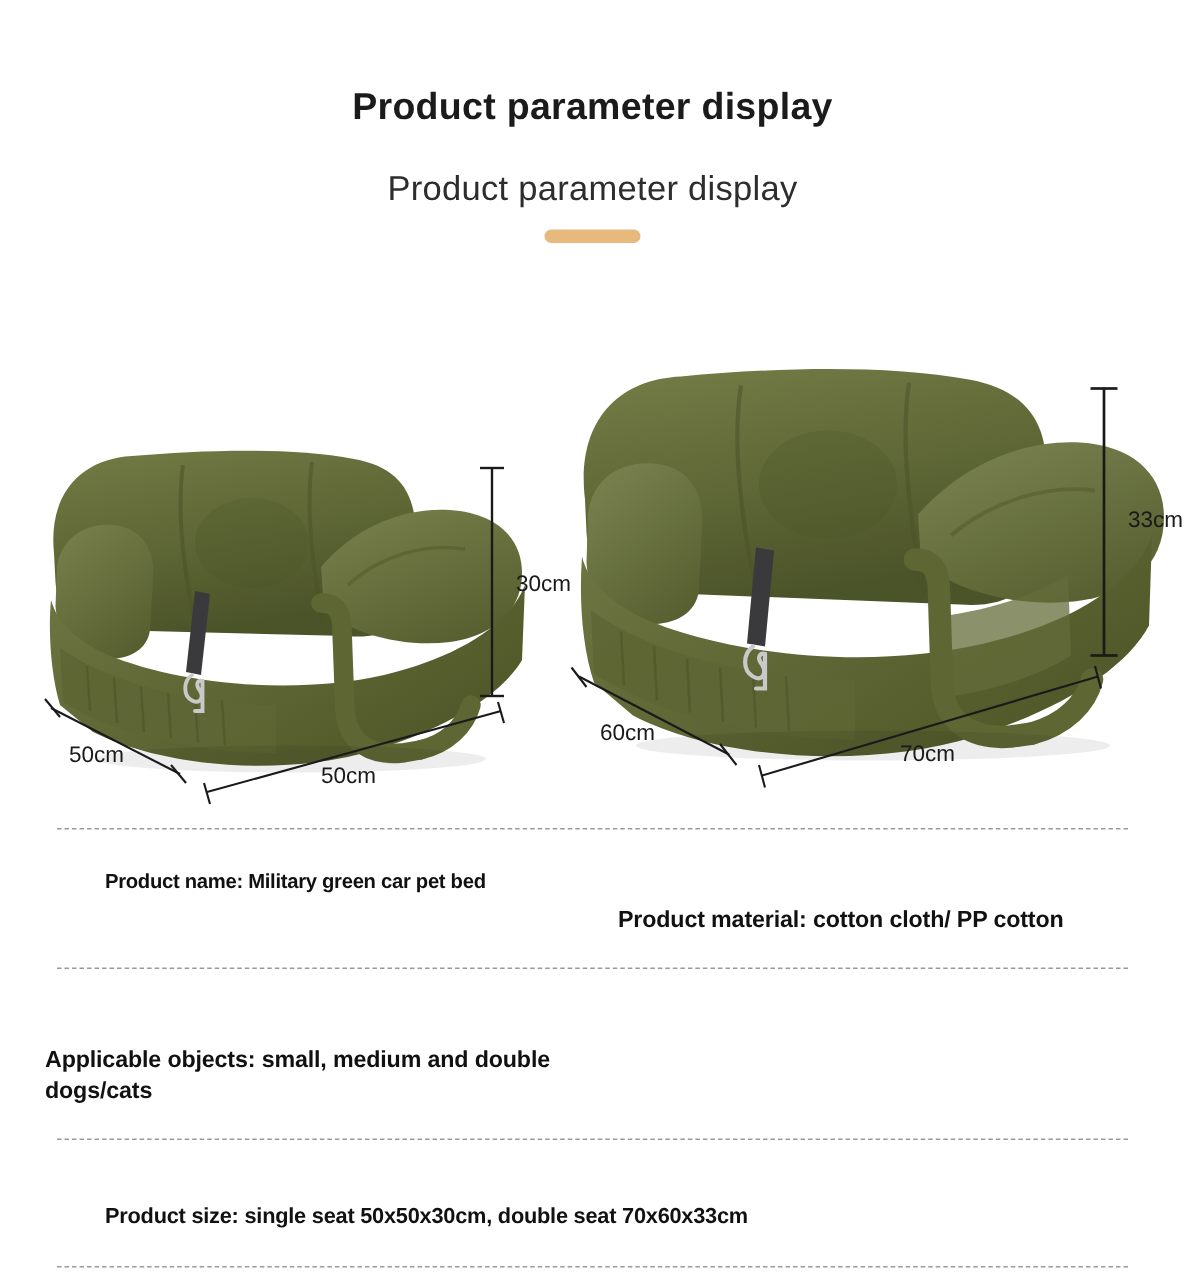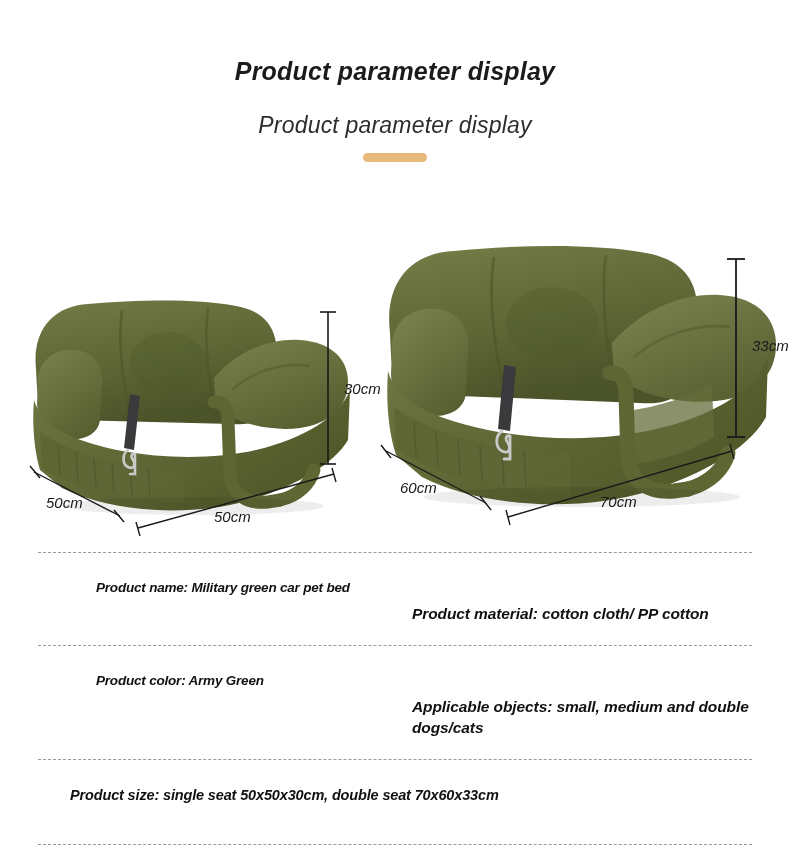--- a/index.html
+++ b/index.html
@@ -11,21 +11,20 @@
     background: #ffffff;
     font-family: "Liberation Sans", "DejaVu Sans", sans-serif;
     overflow: hidden;
   }
 
   #page {
     position: relative;
     width: 790px;
     height: 852px;
     background: #ffffff;
-    font-style: italic;
   }
 
   
   .header { position: absolute; top: 0; left: 0; width: 790px; text-align: center; }
 
   .title-main {
     margin-top: 57px;
     font-size: 25px;
     font-weight: bold;
     color: #1b1b1b;
@@ -66,23 +65,23 @@
   .spec-row {
     position: relative;
     display: flex;
     align-items: flex-start;
     min-height: 84px;
     padding: 26px 0 20px 0;
   }
 
   .spec-cell { font-weight: bold; color: #111111; line-height: 1.35; }
 
-  .spec-cell.left  { width: 382px; padding-left: 96px; font-size: 13.5px; letter-spacing: -.2px; }
+  .spec-cell.left  { width: 382px; padding-left: 70px; font-size: 13.5px; letter-spacing: -.2px; }
   .spec-cell.right { width: 408px; padding-left: 30px; font-size: 15.5px; letter-spacing: -.1px; margin-top: 25px; }
-  .spec-cell.wide  { width: 636px; padding-left: 70px; font-size: 14.5px; letter-spacing: -.15px; }
+  .spec-cell.wide  { width: 636px; padding-left: 70px; font-size: 14.5px; letter-spacing: -.15px; margin-top: 16px; }
 </style>
 </head>
 <body>
 
 <div id="page">
 
   <div class="header">
     <div class="title-main">Product parameter display</div>
     <div class="title-sub">Product parameter display</div>
     <div class="title-rule"></div>
@@ -262,21 +261,20 @@
     <div class="spec-divider"></div>
 
     <div class="spec-row">
       <div class="spec-cell left">Product name: Military green car pet bed</div>
       <div class="spec-cell right">Product material: cotton cloth/ PP cotton</div>
     </div>
 
     <div class="spec-divider"></div>
 
     <div class="spec-row">
-      <div class="spec-cell left">Product color: Army Green</div>
       <div class="spec-cell right">Applicable objects: small, medium and double dogs/cats</div>
     </div>
 
     <div class="spec-divider"></div>
 
     <div class="spec-row">
       <div class="spec-cell wide">Product size: single seat 50x50x30cm, double seat 70x60x33cm</div>
     </div>
 
     <div class="spec-divider"></div>

